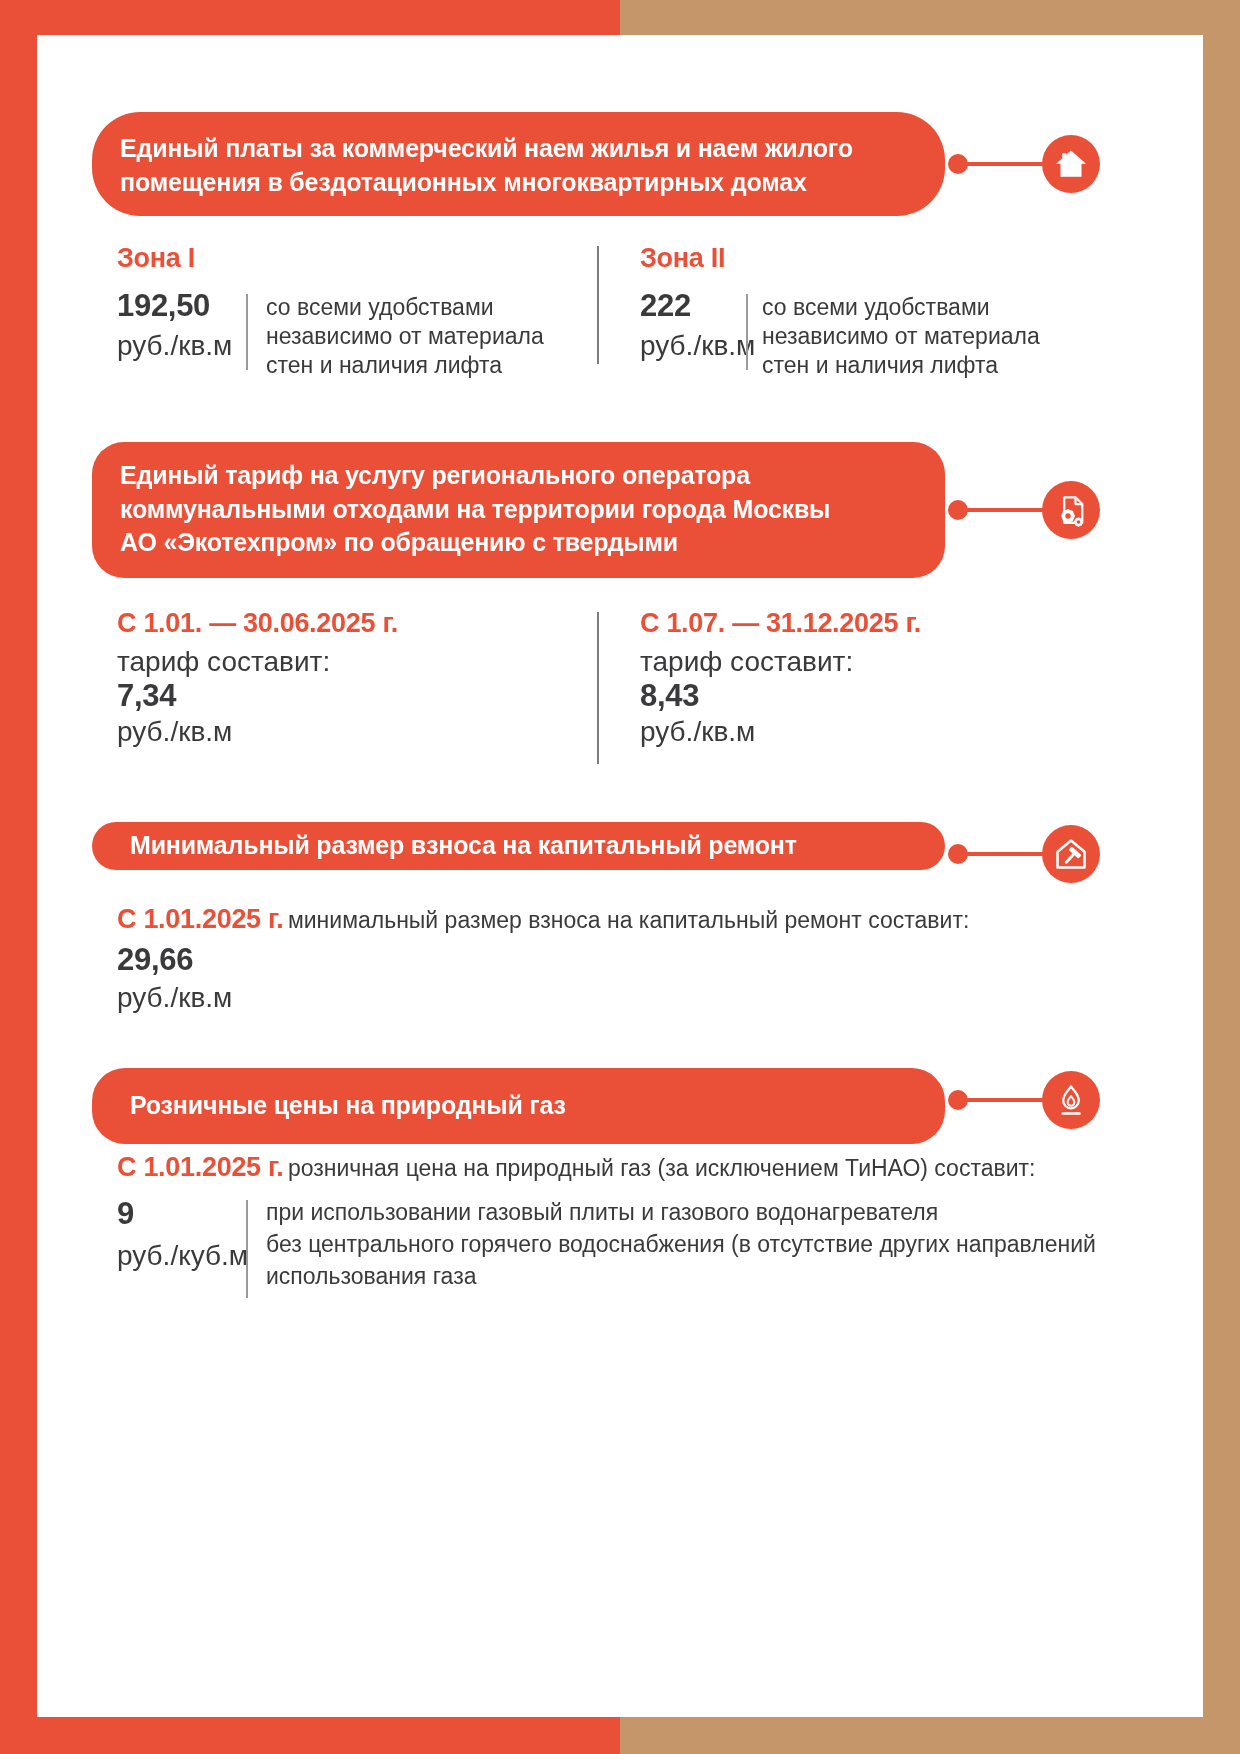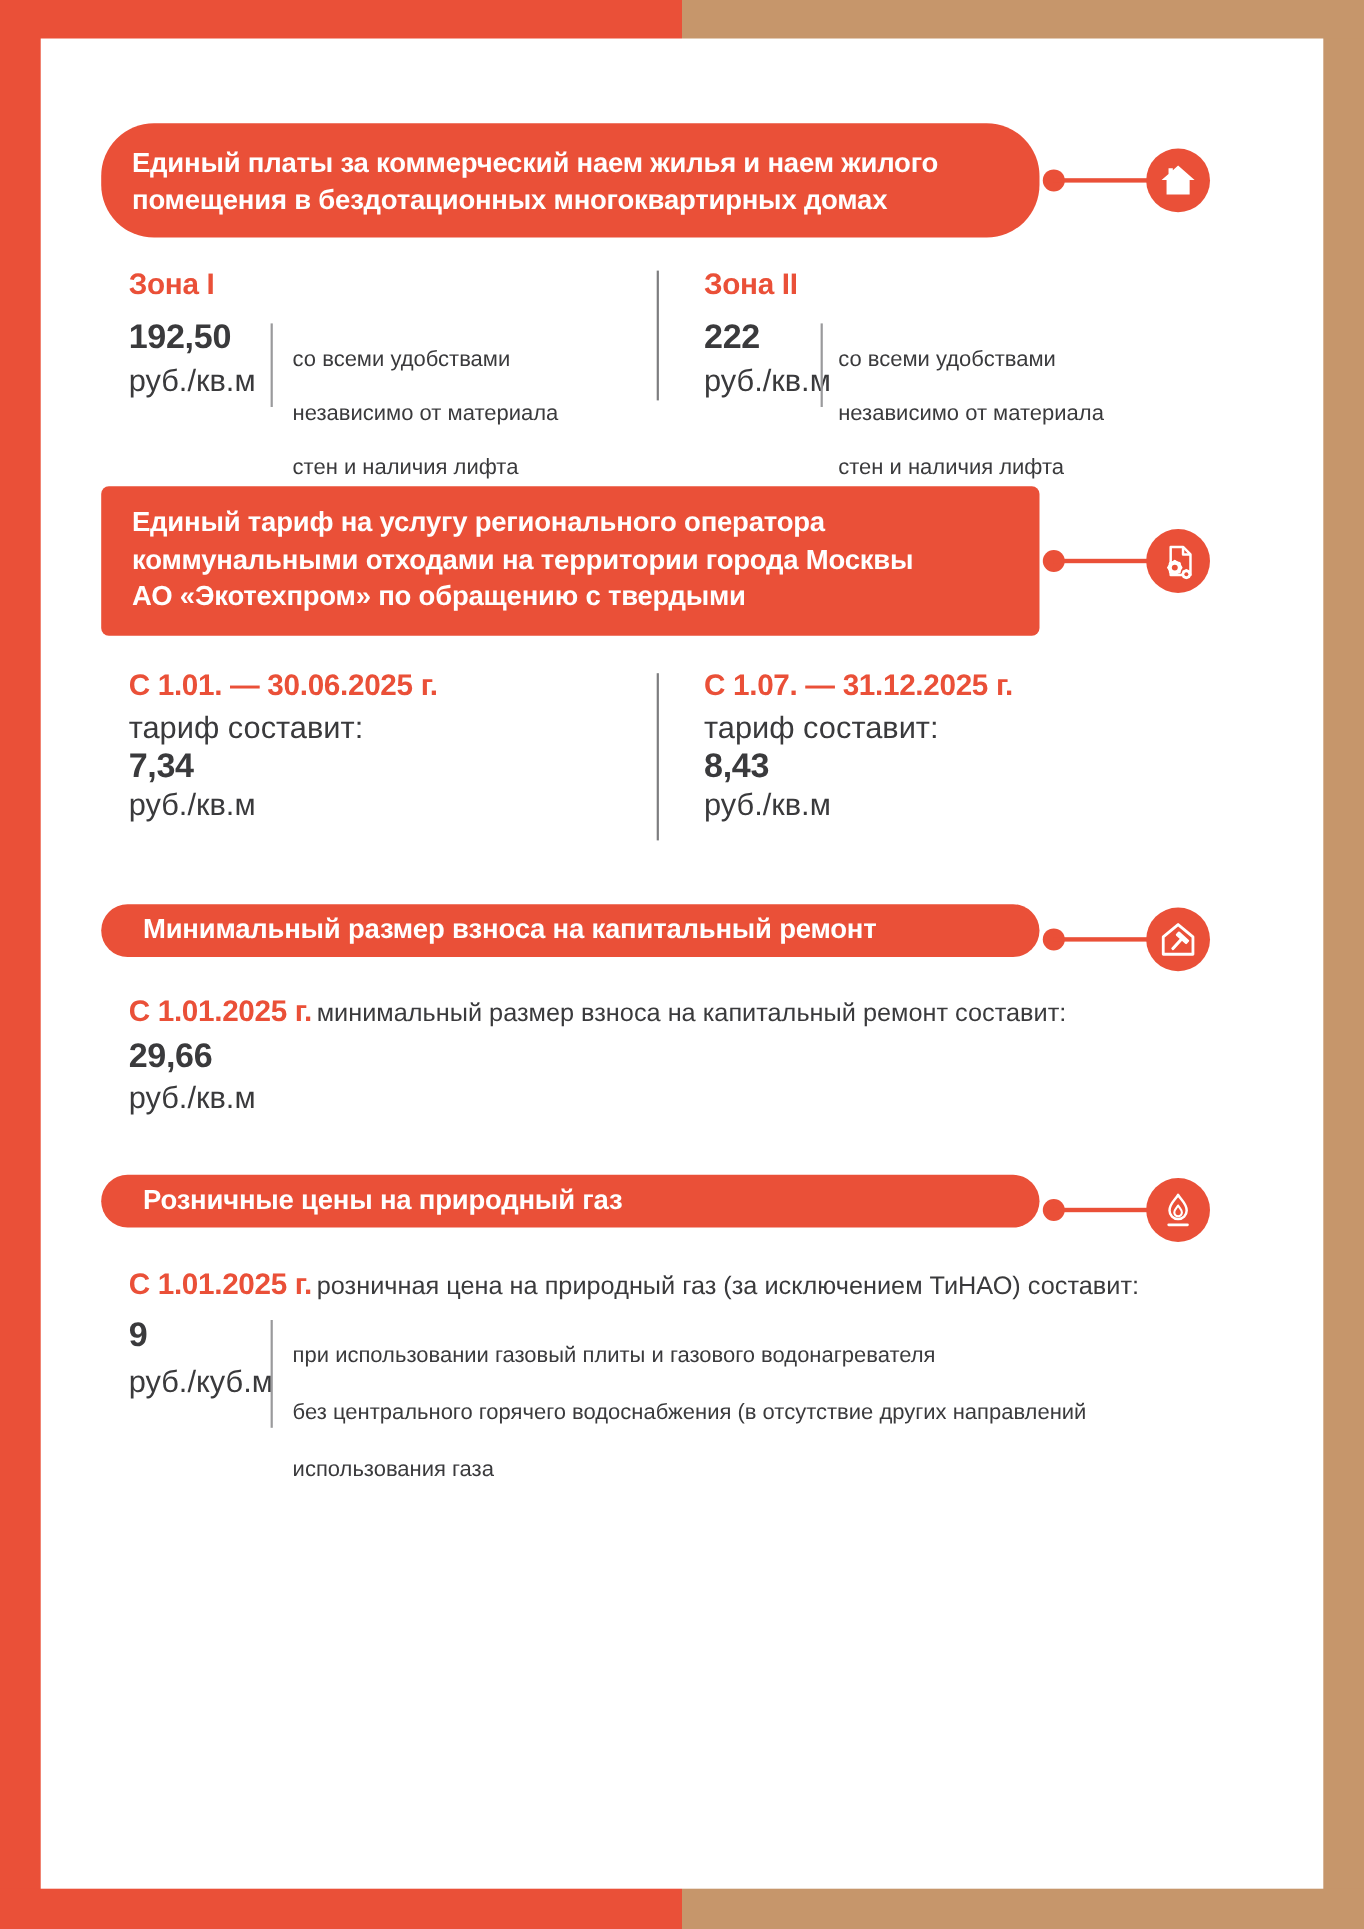--- a/index.html
+++ b/index.html
@@ -28,42 +28,42 @@
     position: absolute;
     left: 92px;
     width: 853px;
     background: var(--accent, #ea5038);
     color: #fff;
     font-weight: bold;
     letter-spacing: -0.2px;
   }
   .banner .bl { font-size: 25px; line-height: 33.5px; white-space: nowrap; }
   .banner-rent   { top: 112px; height: 104px; border-radius: 48px; padding: 20px 20px 0 28px; }
-  .banner-waste  { top: 442px; height: 136px; border-radius: 7px; padding: 17px 20px 0 28px; }
+  .banner-waste  { top: 442px; height: 136px; border-radius: 32px; padding: 17px 20px 0 28px; }
   .banner-repair { top: 822px; height: 48px; border-radius: 33px; padding-left: 38px; display: flex; align-items: center; }
-  .banner-gas    { top: 1068px; height: 48px; border-radius: 33px; padding-left: 38px; display: flex; align-items: center; }
+  .banner-gas    { top: 1068px; height: 76px; border-radius: 33px; padding-left: 38px; display: flex; align-items: center; }
 
   
   .connector { position: absolute; left: 948px; width: 152px; height: 58px; }
   .c-dot  { position: absolute; left: 0; top: 19px; width: 20px; height: 20px; border-radius: 50%; background: var(--accent, #ea5038); }
   .c-line { position: absolute; left: 10px; top: 27px; width: 90px; height: 3.5px; background: var(--accent, #ea5038); }
   .c-circle {
     position: absolute; right: 0; top: 0;
     width: 58px; height: 58px; border-radius: 50%;
     background: var(--accent, #ea5038);
     display: flex; align-items: center; justify-content: center;
   }
   .c-circle svg { width: 36px; height: 36px; display: block; }
 
   
   .abs { position: absolute; white-space: nowrap; }
   .zone-title, .date-range { font-size: 27px; font-weight: bold; color: var(--accent, #ea5038); letter-spacing: -0.3px; }
   .big-value { font-size: 31px; font-weight: bold; color: var(--ink, #3a3a3c); letter-spacing: -0.3px; }
   .unit      { font-size: 28px; color: var(--ink, #3a3a3c); }
-  .body-line { font-size: 20px; line-height: 29px; color: var(--ink, #3a3a3c); white-space: nowrap; margin-top: 20px; }
+  .body-line { font-size: 23px; line-height: 29px; color: var(--ink, #3a3a3c); white-space: nowrap; }
   .intro .date-accent { font-size: 27px; font-weight: bold; color: var(--accent, #ea5038); letter-spacing: -0.3px; }
   .intro .intro-text  { font-size: 23px; color: var(--ink, #3a3a3c); }
 
   .vdiv { position: absolute; width: 2px; background: #9a9a9c; }
   .vdiv-strong { background: #7d7d7f; }
 
   .desc .body-line { line-height: 29px; }
   .desc-gas .body-line { line-height: 32px; }
 </style>
 </head>

